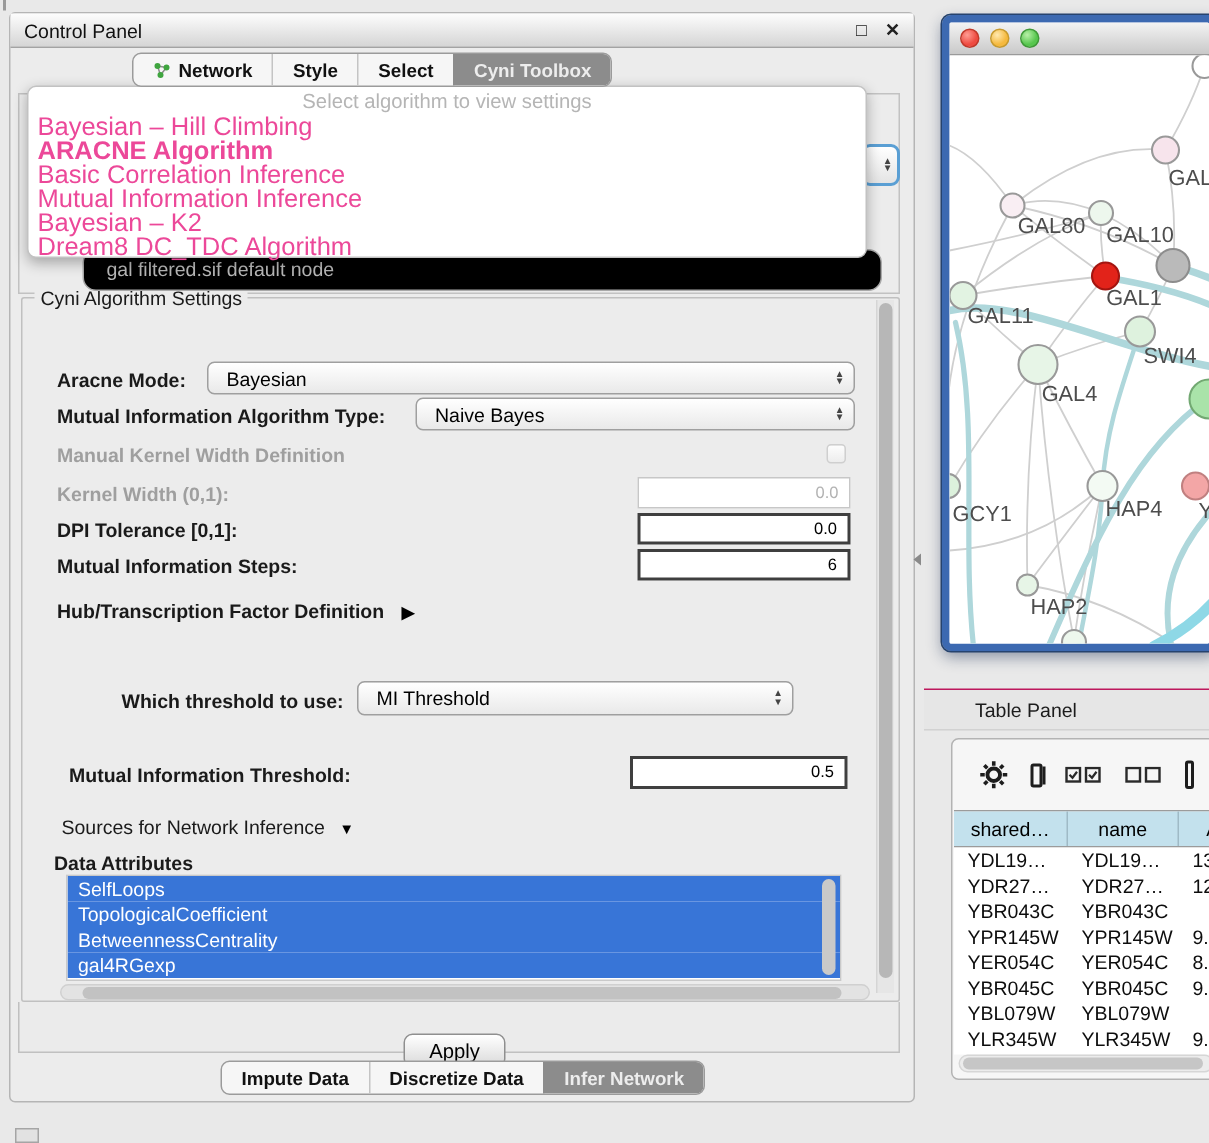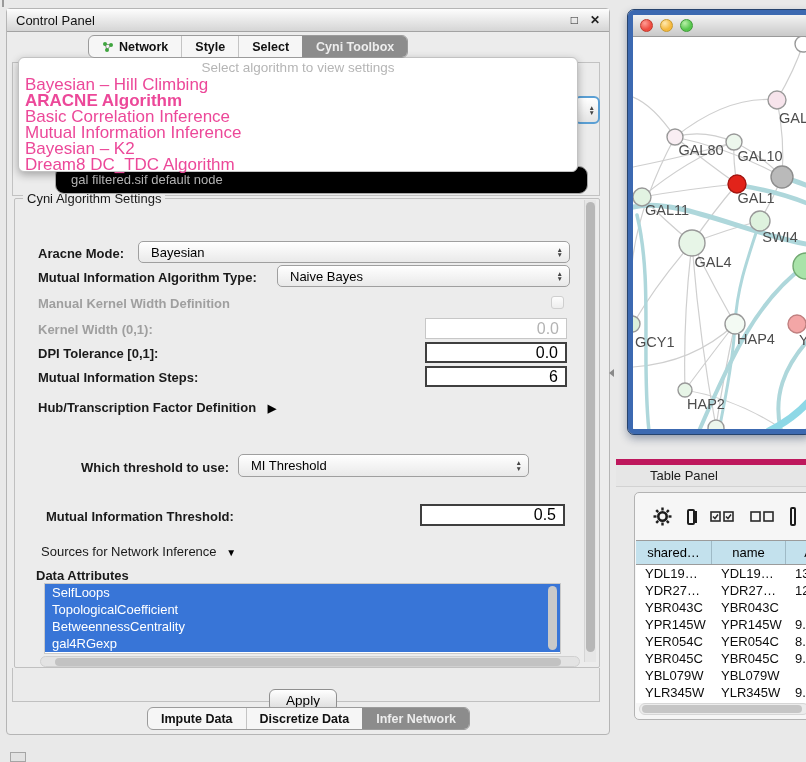--- a/index.html
+++ b/index.html
@@ -62,21 +62,21 @@
   .lbl { font-size:13px; font-weight:700; color:#1a1a1a; white-space:nowrap; z-index:3;}
   .lbl.gray { color:#9f9f9f; }
   .lbl.norm { font-weight:400; }
 
   .combo { border:1px solid #9f9f9f; border-radius:5px;
         background:linear-gradient(#ffffff,#e9e9e9); font-size:13px; display:flex;
         align-items:center; padding:0 6px 0 12px; color:#000; z-index:3; }
   .stp { margin-left:auto; display:flex; flex-direction:column; align-items:center;
         font-size:6.5px; line-height:5.5px; color:#444; padding-left:6px; }
 
-  .fld { background:#fff; border:2px solid #3f3f3f; font-size:16px; display:flex;
+  .fld { background:#fff; border:2px solid #3f3f3f; font-size:11px; display:flex;
         align-items:center; justify-content:flex-end; padding:0 7px; color:#000; z-index:3;}
   .fld.gray { border:1px solid #c7c7c7; color:#b3b3b3; }
 
   .chk { width:13px; height:13px; border:1px solid #cfcfcf; border-radius:3px;
         background:linear-gradient(#fdfdfd,#ededed); z-index:3;}
 
   .tri { font-size:11px; color:#000; }
 
   .attr-list { background:#fff; border:1px solid #c9c9c9; overflow:hidden; z-index:3;}
   .attr-item { height:17px; line-height:17px; padding-left:7px; font-size:13px;
@@ -107,21 +107,21 @@
   .net-title { height:22px; background:linear-gradient(#f3f3f3,#c9c9c9);
         border-bottom:1px solid #9a9a9a; display:flex; align-items:center; padding:0 7px; }
   .tl { width:13px; height:13px; border-radius:50%; margin-right:7px; }
   .tl.red    { background:radial-gradient(circle at 35% 30%, #ff9d94,#ee4b41 60%); border:1px solid #c0392b;}
   .tl.yellow { background:radial-gradient(circle at 35% 30%, #ffe9b0,#f5b93e 60%); border:1px solid #c79a2e;}
   .tl.green  { background:radial-gradient(circle at 35% 30%, #b8f0a8,#57c64e 60%); border:1px solid #3f9a38;}
   .net-canvas { position:relative; width:100%; height:394px; background:#fff; }
 
   
   .tp-bar { left:616px; top:459px; width:190px; height:28px; background:#e6e6e6;
-        border-top:6px solid #be185d; border-bottom:1px solid #d2d2d2; display:flex;
+        border-top:1px solid #be185d; border-bottom:1px solid #d2d2d2; display:flex;
         align-items:center; padding-left:34px; font-size:13px; color:#1c1c1c; z-index:2;}
   .twin { left:634px; top:492px; width:178px; height:228px; background:#f6f6f6;
         border:1px solid #b3b3b3; border-radius:5px; z-index:2; overflow:hidden;}
   .tb-toolbar { position:absolute; left:0; top:0; width:100%; height:47px;
         display:flex; align-items:center; padding-left:18px; }
   .ticon { margin-right:15px; display:inline-flex; }
   .pane-icon { width:18px; height:16px; border:2px solid #1d1d1d; border-radius:2px; position:relative;}
   .pane-icon::after { content:""; position:absolute; left:6px; top:0; width:2px; height:12px; background:#1d1d1d;}
   .export-icon { width:14px; height:19px; border:2px solid #1d1d1d; border-radius:2px; }
   .th-row { position:absolute; left:1px; top:47px; display:flex; height:25px;

